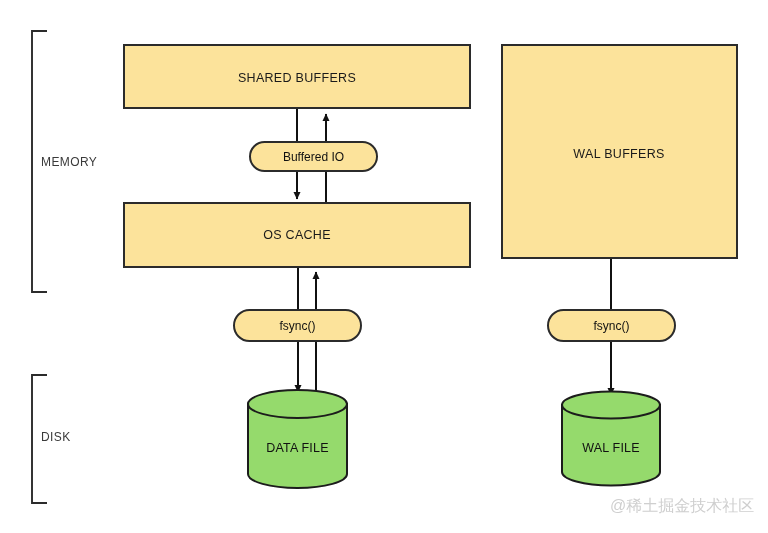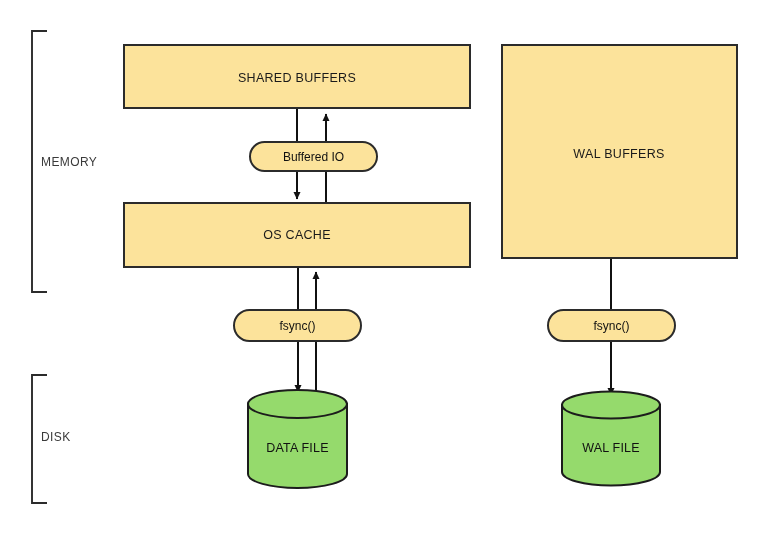--- a/index.html
+++ b/index.html
@@ -133,14 +133,15 @@
     </g>
 
     <g>
       <path d="M562,405 L562,472 A49,13.5 0 0 0 660,472 L660,405 Z" fill="#95da6c" stroke="#1c1c1c" stroke-width="2"></path>
       <ellipse cx="611" cy="405" rx="49" ry="13.5" fill="#95da6c" stroke="#1c1c1c" stroke-width="2"></ellipse>
       <text class="cyl-label" x="611" y="452" text-anchor="middle">WAL FILE</text>
     </g>
 
   </svg>
 
+  <div class="watermark-text" style="left:610px; top:496px;">@稀土掘金技术社区</div>
 
 </div>
 
 </body></html>

